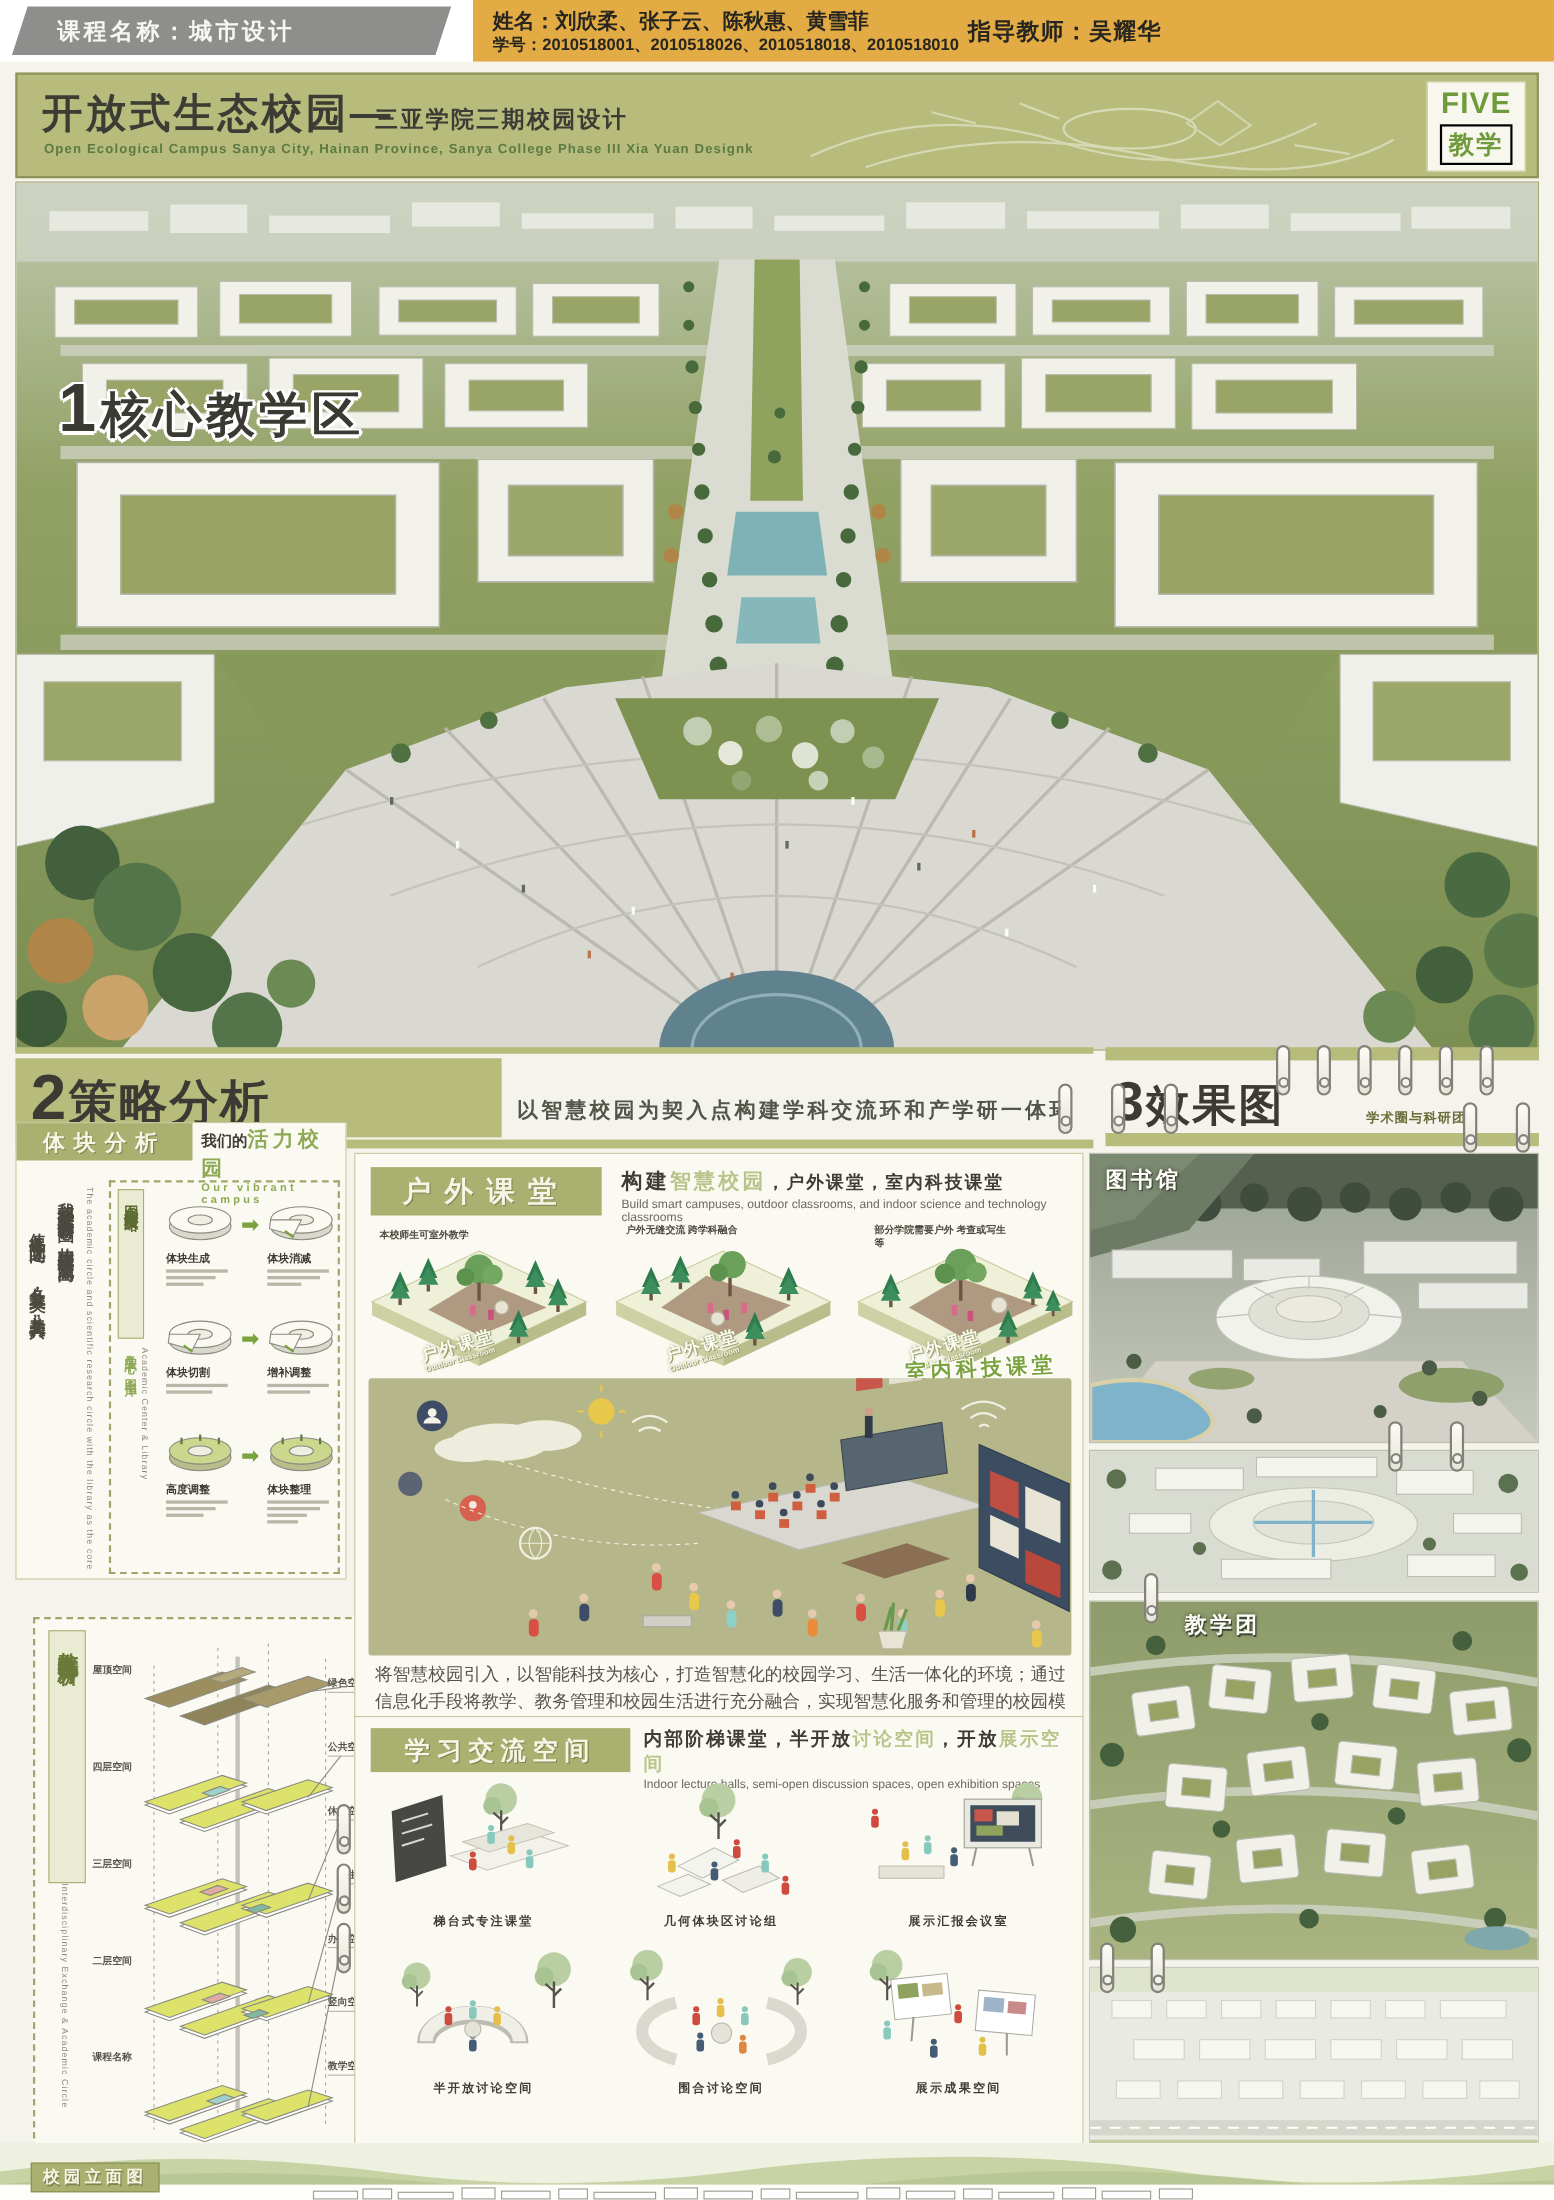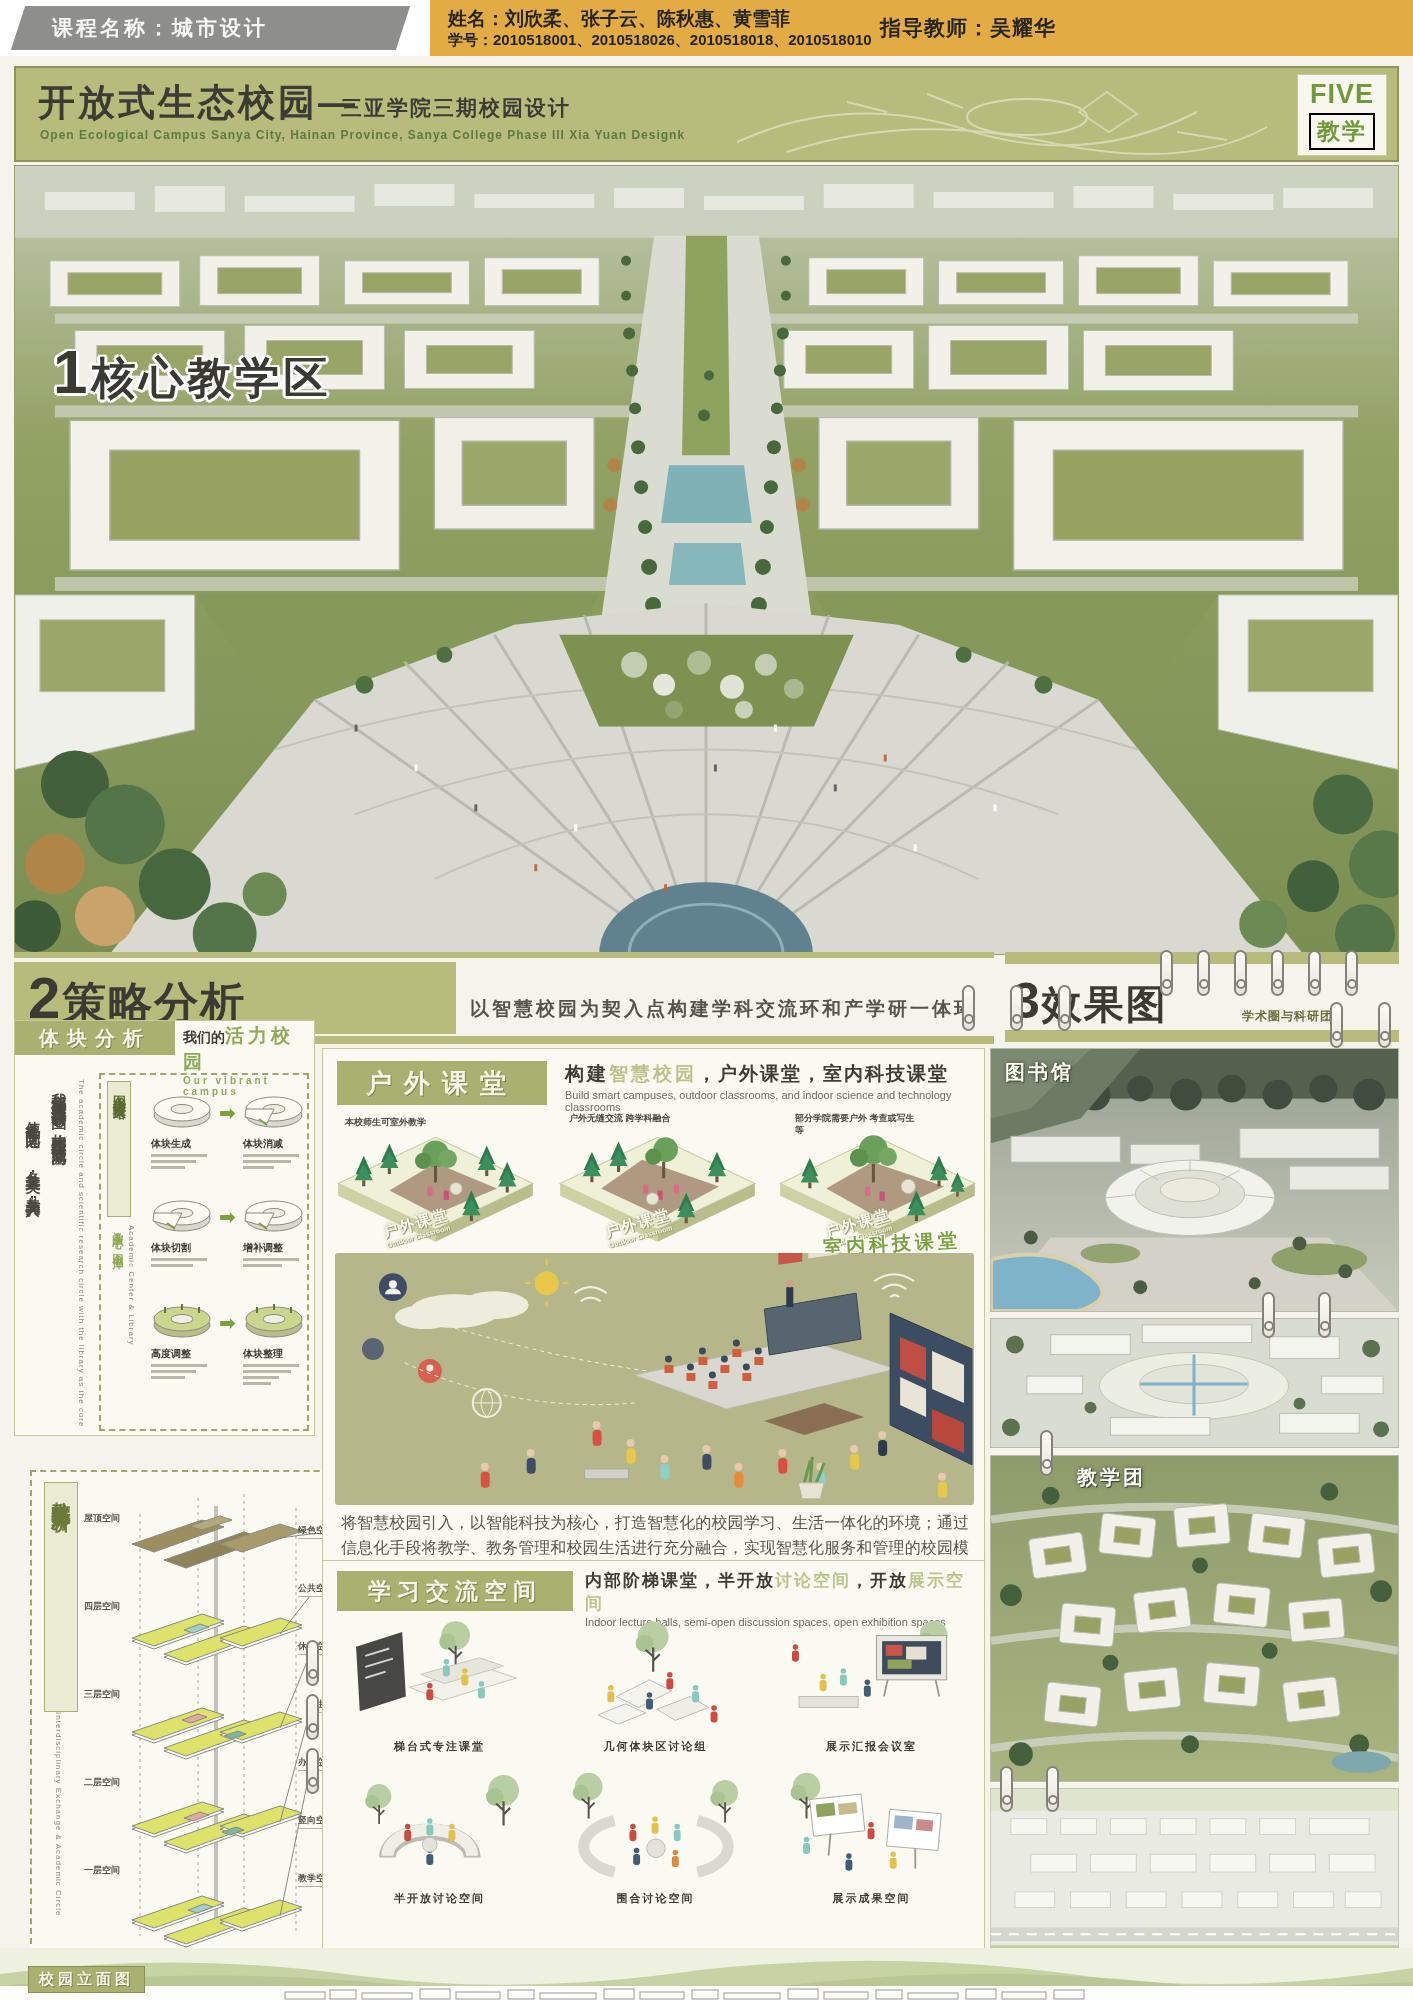--- a/index.html
+++ b/index.html
@@ -436,21 +436,21 @@
   </div>
 
   <div class="abs dashbox" style="left:30px;top:1470px;width:310px;height:494px;background:#fbfaf2;">
     <div class="abs vtext" style="left:12px;top:10px;height:220px;font-size:19px;font-weight:900;color:#6b7a3a;background:#e9ecd2;border:1px solid #a8ad72;padding:4px 3px;">教学区爆炸分析</div>
     <div class="abs vtext-en" style="left:22px;top:240px;height:240px;font-size:8px;color:#8a8a80;">Interdisciplinary Exchange &amp; Academic Circle</div>
 
     <div class="abs floorlab" style="left:52px;top:40px;">屋顶空间</div>
     <div class="abs floorlab" style="left:52px;top:128px;">四层空间</div>
     <div class="abs floorlab" style="left:52px;top:216px;">三层空间</div>
     <div class="abs floorlab" style="left:52px;top:304px;">二层空间</div>
-    <div class="abs floorlab" style="left:52px;top:392px;">一层空间</div>
+    <div class="abs floorlab" style="left:52px;top:392px;">课程名称</div>
 
     <svg class="abs" style="left:92px;top:14px;" width="186" height="466" viewBox="0 0 186 466">
       <g stroke="#aaa89c" stroke-dasharray="3,4">
         <line x1="16" y1="28" x2="16" y2="450"></line>
           <line x1="74" y1="12" x2="74" y2="440"></line>
         <line x1="120" y1="8" x2="120" y2="436"></line>
           <line x1="172" y1="22" x2="172" y2="446"></line>
       </g>
       <rect x="90" y="20" width="4" height="424" fill="#b9b9b0" opacity="0.85"></rect>
 
@@ -515,21 +515,21 @@
     <div class="abs legendlab" style="right:4px;top:168px;">休闲空间</div>
     <div class="abs legendlab" style="right:4px;top:226px;">卫生间</div>
     <div class="abs legendlab" style="right:4px;top:284px;">办公空间</div>
     <div class="abs legendlab" style="right:4px;top:342px;">竖向空间</div>
     <div class="abs legendlab" style="right:4px;top:400px;">教学空间</div>
   </div>
 
   <div class="abs panel" style="left:322px;top:1048px;width:663px;height:632px;">
     <div class="abs sagehead" style="left:14px;top:12px;width:210px;height:44px;font-size:26px;letter-spacing:12px;">户外课堂</div>
     <div class="abs" style="left:242px;top:12px;width:410px;">
-      <span style="font-size:19px;font-weight:900;letter-spacing:3px;">构建</span><span class="pale" style="font-size:19px;font-weight:900;letter-spacing:3px;">智慧校园</span><span style="font-size:19px;font-weight:900;letter-spacing:2px;">，户外课堂，室内科技课堂</span>
+      <span style="font-size:19px;font-weight:900;letter-spacing:3px;">构建</span><span class="pale" style="font-size:19px;font-weight:900;letter-spacing:3px;">智慧校园</span><span style="font-size:16px;font-weight:900;letter-spacing:2px;">，户外课堂，室内科技课堂</span>
       <div style="font-size:11px;color:#6a6a60;margin-top:2px;">Build smart campuses, outdoor classrooms, and indoor science and technology classrooms</div>
     </div>
 
     <div class="abs note" style="left:22px;top:68px;width:150px;">本校师生可室外教学</div>
     <div class="abs note" style="left:246px;top:64px;width:110px;">户外无缝交流 跨学科融合</div>
     <div class="abs note" style="left:472px;top:64px;width:120px;">部分学院需要户外 考查或写生等</div>
 
     <svg class="abs" style="left:10px;top:78px;" width="205" height="118" viewBox="0 0 200 115">
       <polygon points="100,10 195,55 100,100 5,55" fill="#eef0d8" stroke="#c9cc9f"></polygon>
       <polygon points="5,55 100,100 100,112 5,67" fill="#cdd1a4"></polygon>

